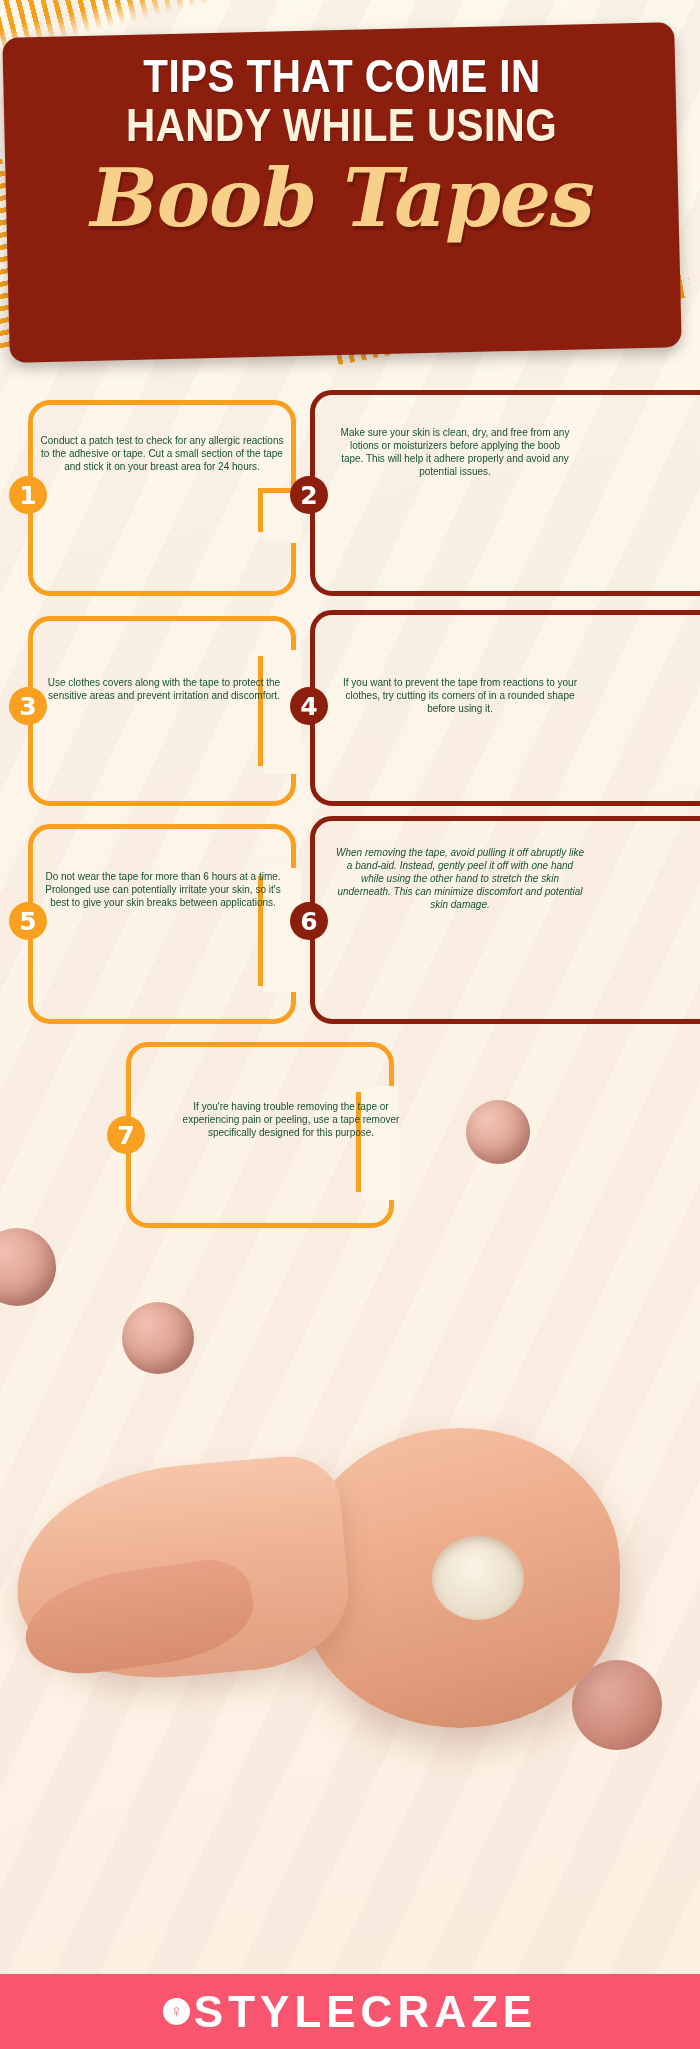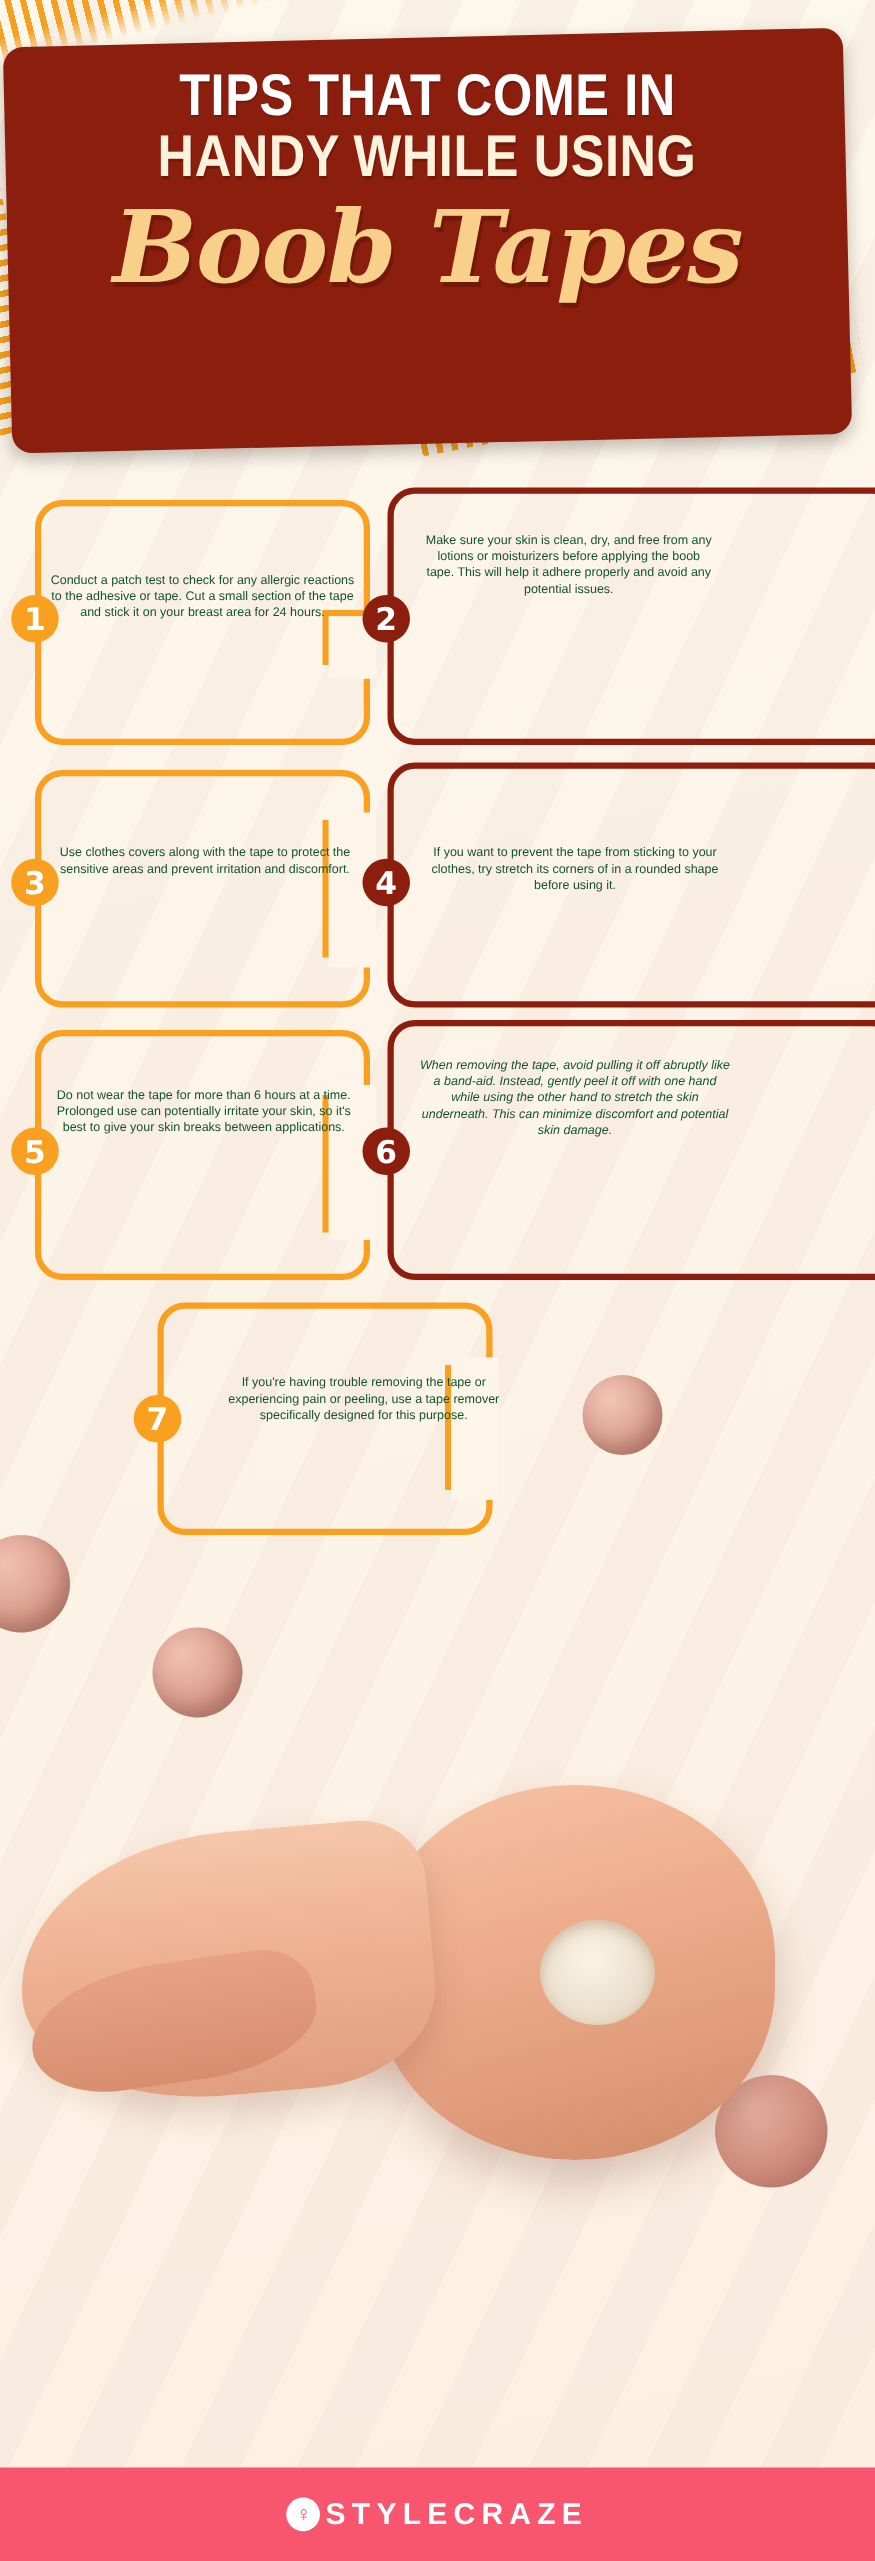--- a/index.html
+++ b/index.html
@@ -154,21 +154,21 @@
     position:absolute; left:0; bottom:0; width:700px; height:75px;
     background:#f8556e; z-index:6;
     display:flex; align-items:center; justify-content:center; gap:4px;
   }
   #footer-logo{
     width:27px; height:27px; border-radius:50%; background:#fff;
     display:flex; align-items:center; justify-content:center;
     color:#f8556e; font-size:17px; line-height:1;
   }
   #footer-word{
-    color:#fff; font-size:24px; font-weight:bold; letter-spacing:5px;
+    color:#fff; font-size:44px; font-weight:bold; letter-spacing:5px;
     font-family:"Liberation Sans", sans-serif;
   }
 </style>
 </head>
 <body>
 
 <div id="bg-stripes"></div>
 <div id="bg-tint"></div>
 
 <div id="header-zone">
@@ -200,21 +200,21 @@
 <div id="tips">
 
   <div class="tip" style="left:28px; top:12px; width:268px; height:196px;">
   </div>
   <div class="notch" style="left:258px; top:100px; width:44px; height:5px; background:#f9a020;"></div>
   <div class="notch" style="left:258px; top:100px; width:5px; height:44px; background:#f9a020;"></div>
   <div class="notch" style="left:263px; top:105px; width:38px; height:50px; background:#fdf5e7;"></div>
   <div class="badge" style="left:9px; top:88px;">
       <span>1</span>
     </div>
-  <div class="tip-text" style="left:40px; top:70px; width:244px;">Conduct a patch test to check for any allergic reactions to the adhesive or tape. Cut a small section of the tape and stick it on your breast area for 24 hours.</div>
+  <div class="tip-text" style="left:40px; top:46px; width:244px;">Conduct a patch test to check for any allergic reactions to the adhesive or tape. Cut a small section of the tape and stick it on your breast area for 24 hours.</div>
 
   <div class="tip maroon" style="left:310px; top:2px; width:410px; height:206px;">
   </div>
   <div class="badge maroon" style="left:290px; top:88px;">
       <span>2</span>
     </div>
   <div class="tip-text" style="left:340px; top:38px; width:230px;">Make sure your skin is clean, dry, and free from any lotions or moisturizers before applying the boob tape. This will help it adhere properly and avoid any potential issues.</div>
 
   <div class="tip" style="left:28px; top:228px; width:268px; height:190px;">
   </div>
@@ -223,21 +223,21 @@
   <div class="badge" style="left:9px; top:299px;">
       <span>3</span>
     </div>
   <div class="tip-text" style="left:44px; top:288px; width:240px;">Use clothes covers along with the tape to protect the sensitive areas and prevent irritation and discomfort.</div>
 
   <div class="tip maroon" style="left:310px; top:222px; width:410px; height:196px;">
   </div>
   <div class="badge maroon" style="left:290px; top:299px;">
       <span>4</span>
     </div>
-  <div class="tip-text" style="left:336px; top:288px; width:248px;">If you want to prevent the tape from sticking to your clothes, try stretch its corners of in a rounded shape before using it.</div>
+  <div class="tip-text" style="left:336px; top:288px; width:248px;">If you want to prevent the tape from reactions to your clothes, try cutting its corners of in a rounded shape before using it.</div>
 
   <div class="tip" style="left:28px; top:436px; width:268px; height:200px;">
   </div>
   <div class="notch" style="left:258px; top:488px; width:5px; height:110px; background:#f9a020;"></div>
   <div class="notch" style="left:263px; top:480px; width:38px; height:124px; background:#fdf5e7;"></div>
   <div class="badge" style="left:9px; top:514px;">
       <span>5</span>
     </div>
   <div class="tip-text" style="left:42px; top:482px; width:242px;">Do not wear the tape for more than 6 hours at a time. Prolonged use can potentially irritate your skin, so it's best to give your skin breaks between applications.</div>
 

